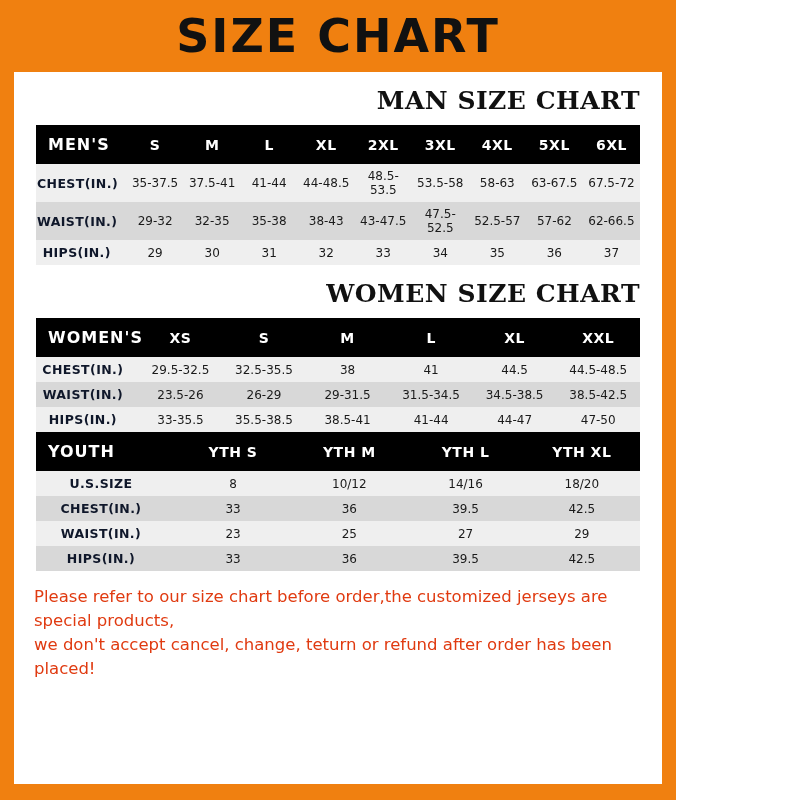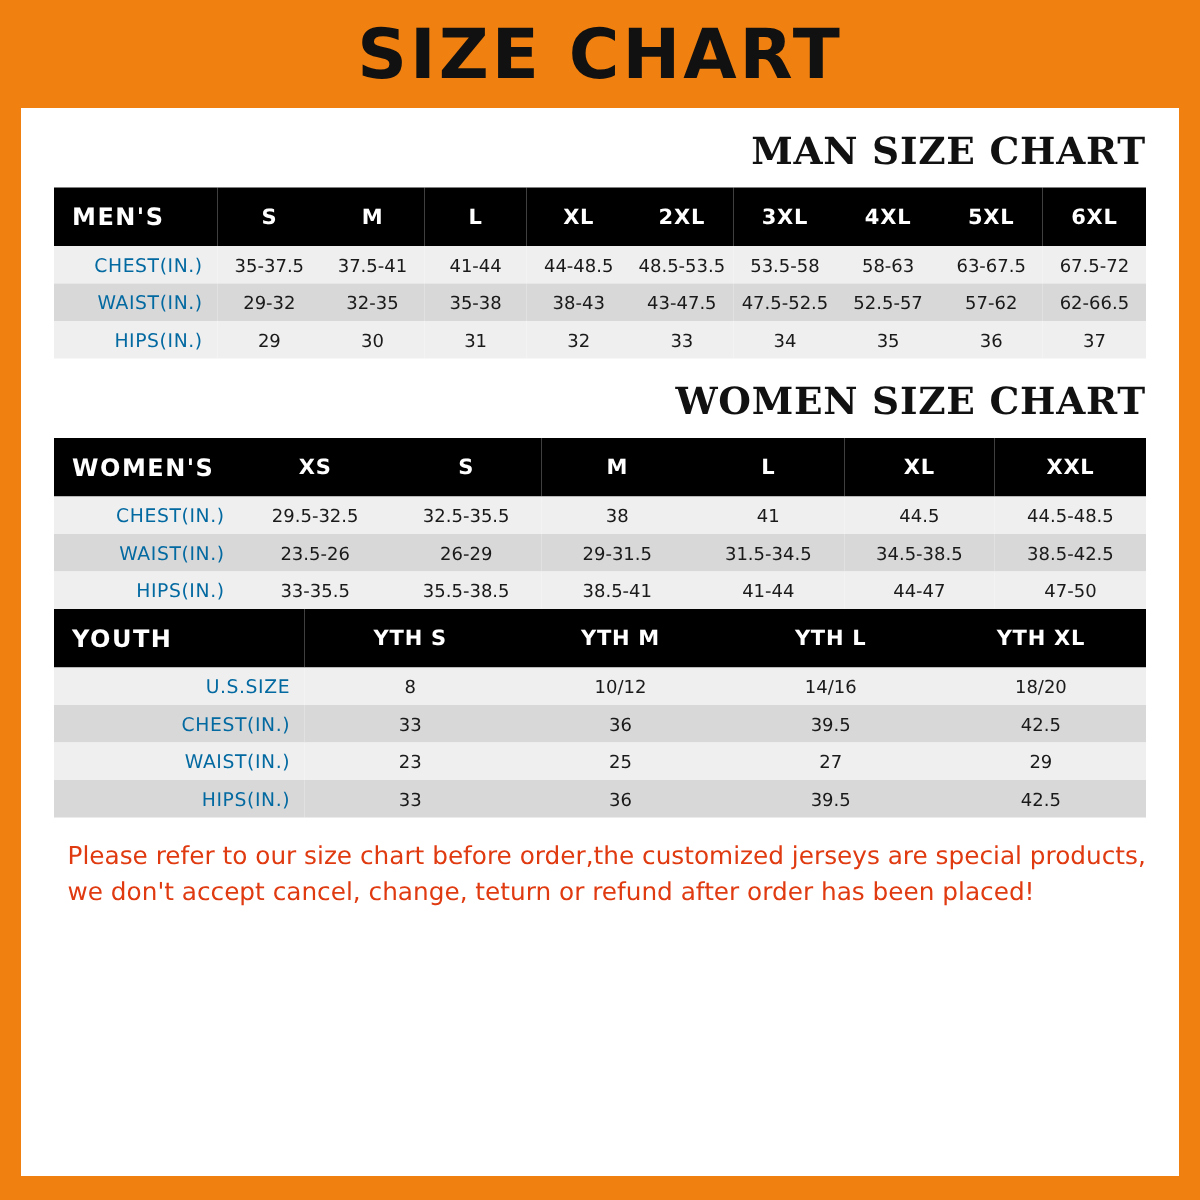--- a/index.html
+++ b/index.html
@@ -8,21 +8,21 @@
   }
   body {
     width: 800px;
     height: 800px;
     background: #ffffff;
     font-family: "DejaVu Sans", sans-serif;
     overflow: hidden;
   }
   .page {
     position: relative;
-    width: 800px;
+    width: 676px;
     height: 800px;
     background: #ffffff;
     box-sizing: border-box;
     border-left: 14px solid #f08010;
     border-right: 14px solid #f08010;
   }
   .header-band {
     background: #f08010;
     height: 72px;
     display: flex;
@@ -70,36 +70,36 @@
     padding: 10px 1px;
     letter-spacing: 0.5px;
   }
   table.sizetable thead th.rowhead {
     text-align: left;
     padding-left: 12px;
     font-size: 16px;
     letter-spacing: 1px;
   }
   table.sizetable td.rowhead {
-    text-align: right;
     padding-right: 10px;
     font-size: 12.5px;
     letter-spacing: 0.4px;
-    color: #0369a1;
+    color: #0f172a;
+    font-weight: bold;
   }
   tr.band-light td { background: #efefef; }
   tr.band-dark td { background: #d8d8d8; }
 
   
   .men col.c0 { width: 15%; }
   .women col.c0 { width: 17%; }
   .youth col.c0 { width: 23%; }
 
   .footer-note {
-    margin: 14px 22px 0 31px;
+    margin: 14px 22px 0 20px;
     color: #e03a10;
     font-family: "DejaVu Sans", sans-serif;
     font-size: 16.5px;
     line-height: 1.45;
     text-align: left;
   }
   .bottom-band {
     position: absolute;
     left: -14px;
     right: -14px;

